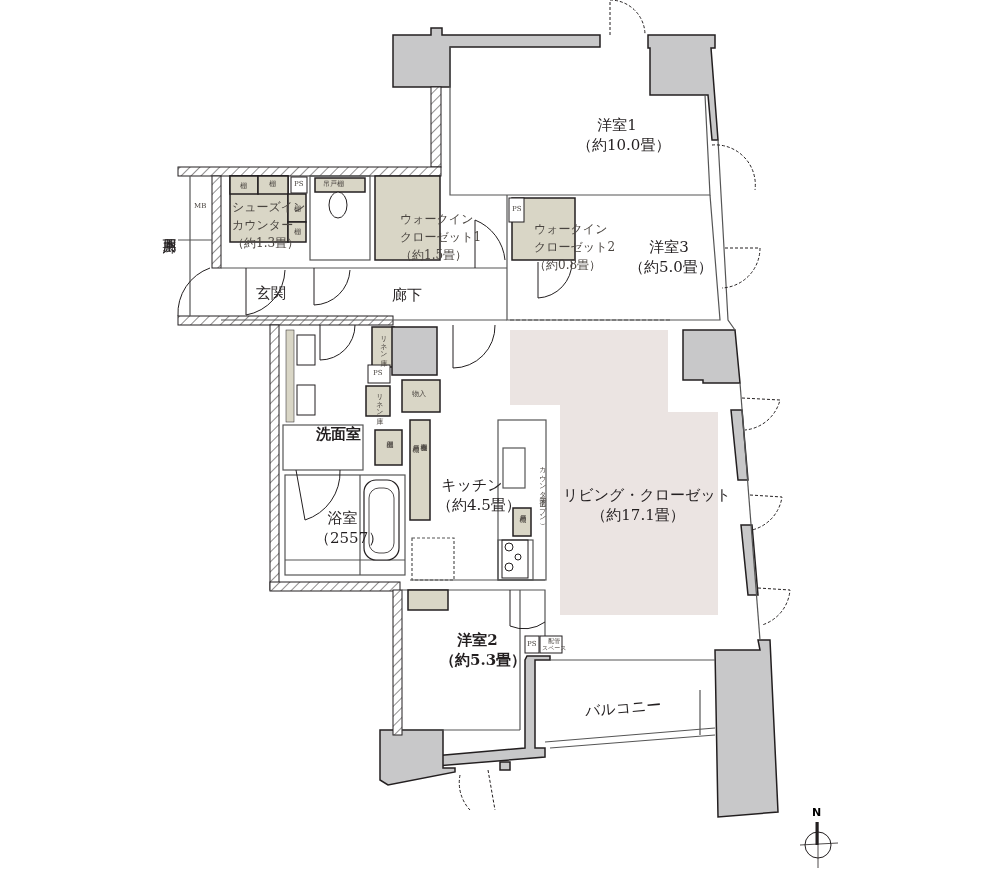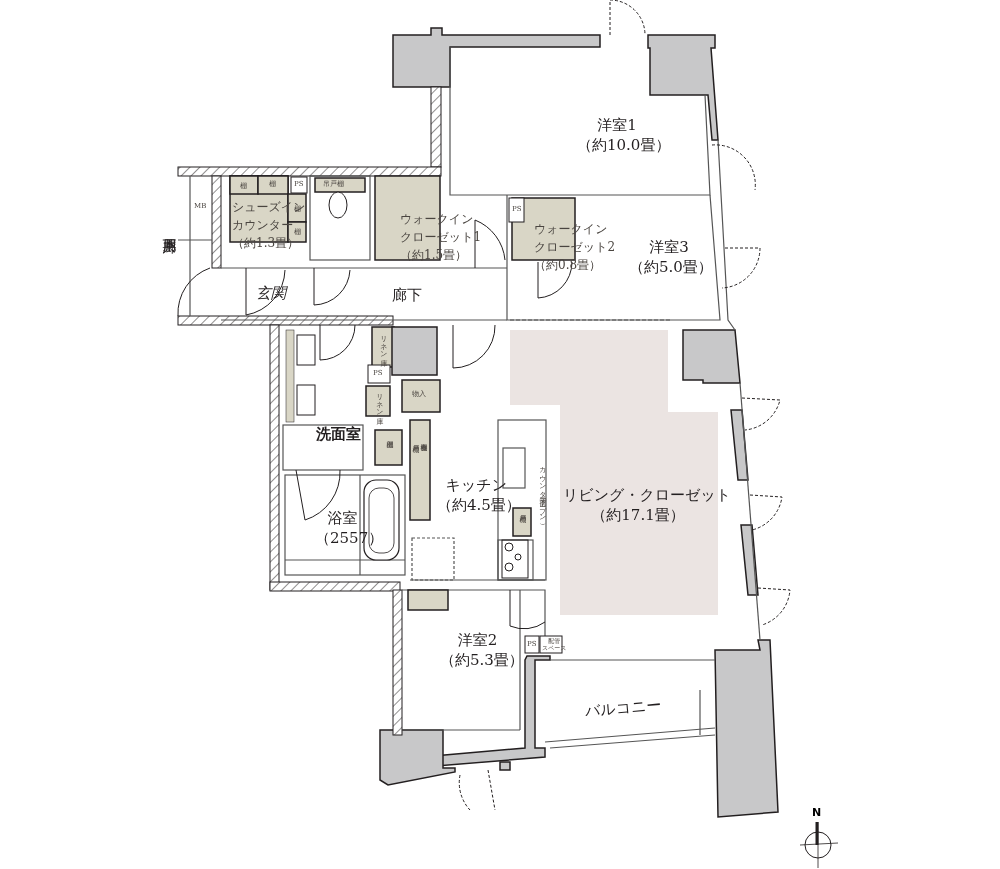--- a/index.html
+++ b/index.html
@@ -177,38 +177,38 @@
 <div class="lbl room-name" style="left:629px;top:237px;width:80px;">
   <div>洋室3</div>
   <div>（約5.0畳）</div>
 </div>
 
 <div class="lbl room-name" style="left:563px;top:485px;width:150px;">
   <div>リビング・クローゼット</div>
   <div>（約17.1畳）</div>
 </div>
 
-<div class="lbl room-name" style="left:437px;top:475px;width:70px;text-align:right;">
+<div class="lbl room-name" style="left:437px;top:475px;width:70px;">
   <div>キッチン</div>
   <div>（約4.5畳）</div>
 </div>
 
 <div class="lbl room-name" style="left:315px;top:508px;width:55px;">
   <div>浴室</div>
   <div>（2557）</div>
 </div>
 
 <div class="lbl room-name" style="left:316px;top:424px;font-weight:bold;">洗面室</div>
 
-<div class="lbl room-name" style="left:440px;top:630px;width:75px;">
+<div class="lbl room-name" style="left:440px;top:630px;width:75px;font-weight:bold;">
   <div>洋室2</div>
   <div>（約5.3畳）</div>
 </div>
 
-<div class="lbl room-name" style="left:256px;top:283px;font-style:italic;">玄関</div>
+<div class="lbl room-name" style="left:256px;top:283px;">玄関</div>
 <div class="lbl room-name" style="left:392px;top:285px;">廊下</div>
 <div class="lbl room-name" style="left:585px;top:698px;transform:rotate(-5deg);">バルコニー</div>
 <div class="lbl room-name vert" style="left:160px;top:228px;font-size:14px;">共用廊下</div>
 
 <div class="lbl small" style="left:232px;top:198px;width:56px;">
   <div>シューズイン</div>
   <div>カウンター</div>
   <div>（約1.3畳）</div>
 </div>
 <div class="lbl tiny" style="left:240px;top:182px;">棚</div>

